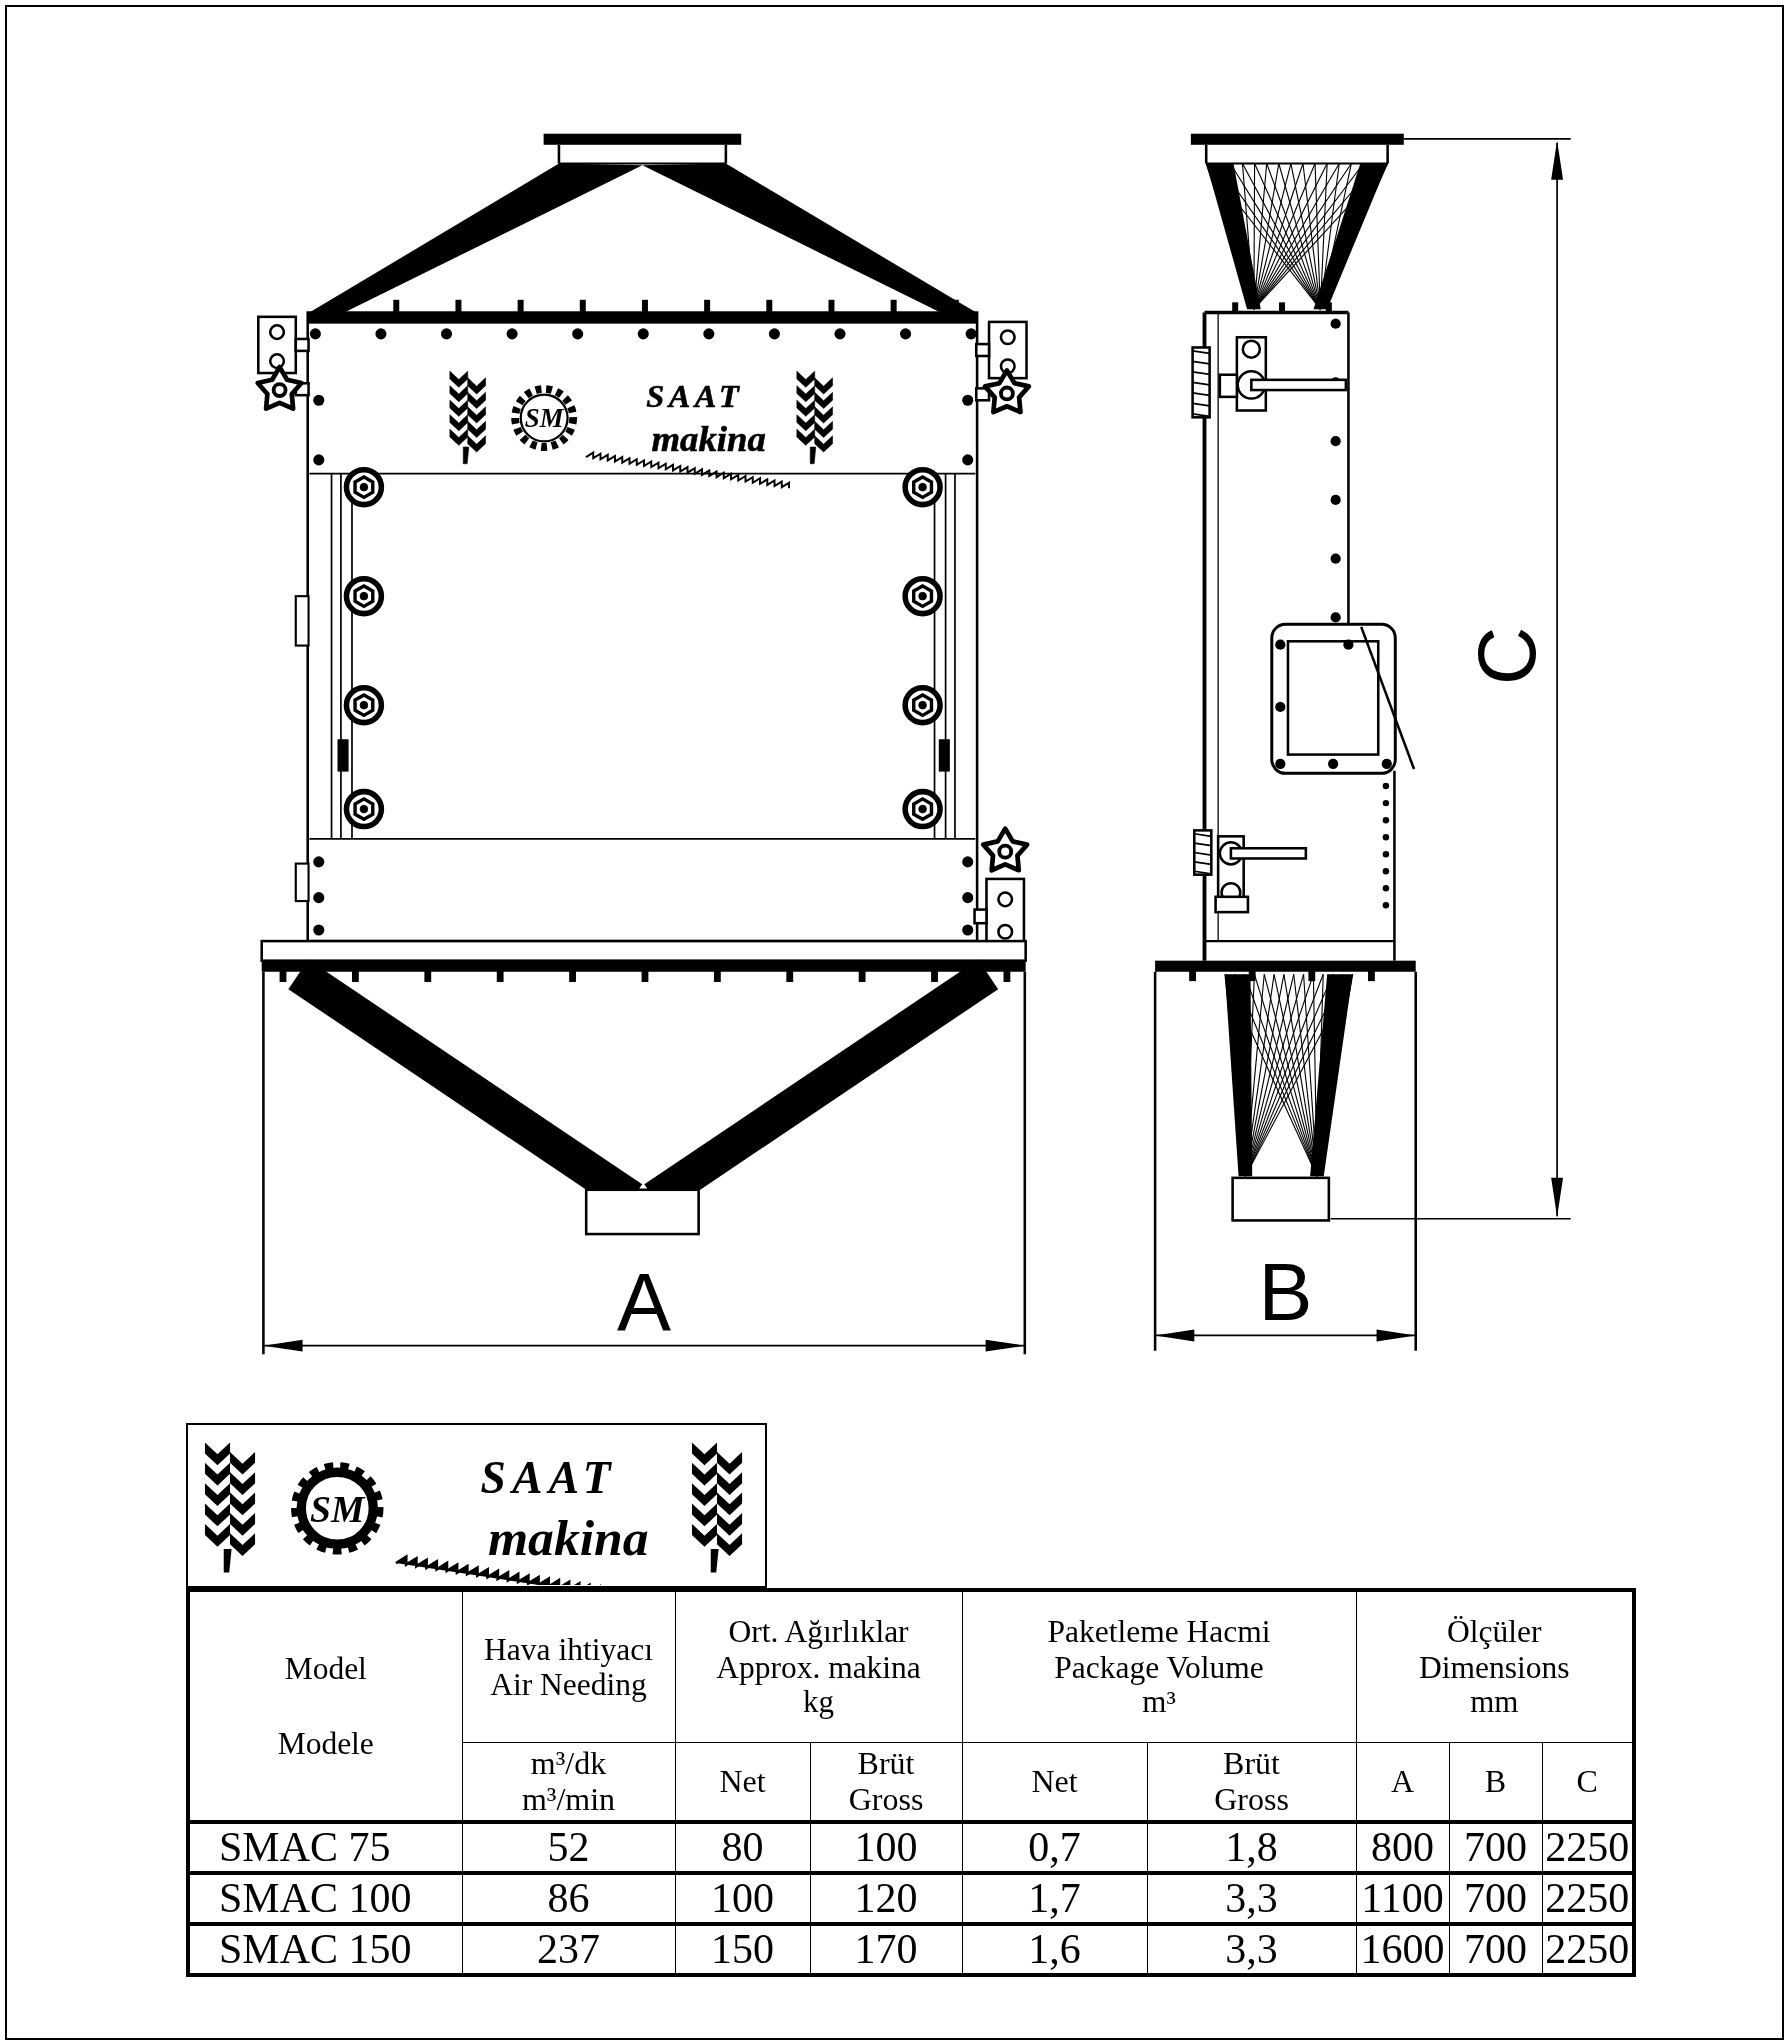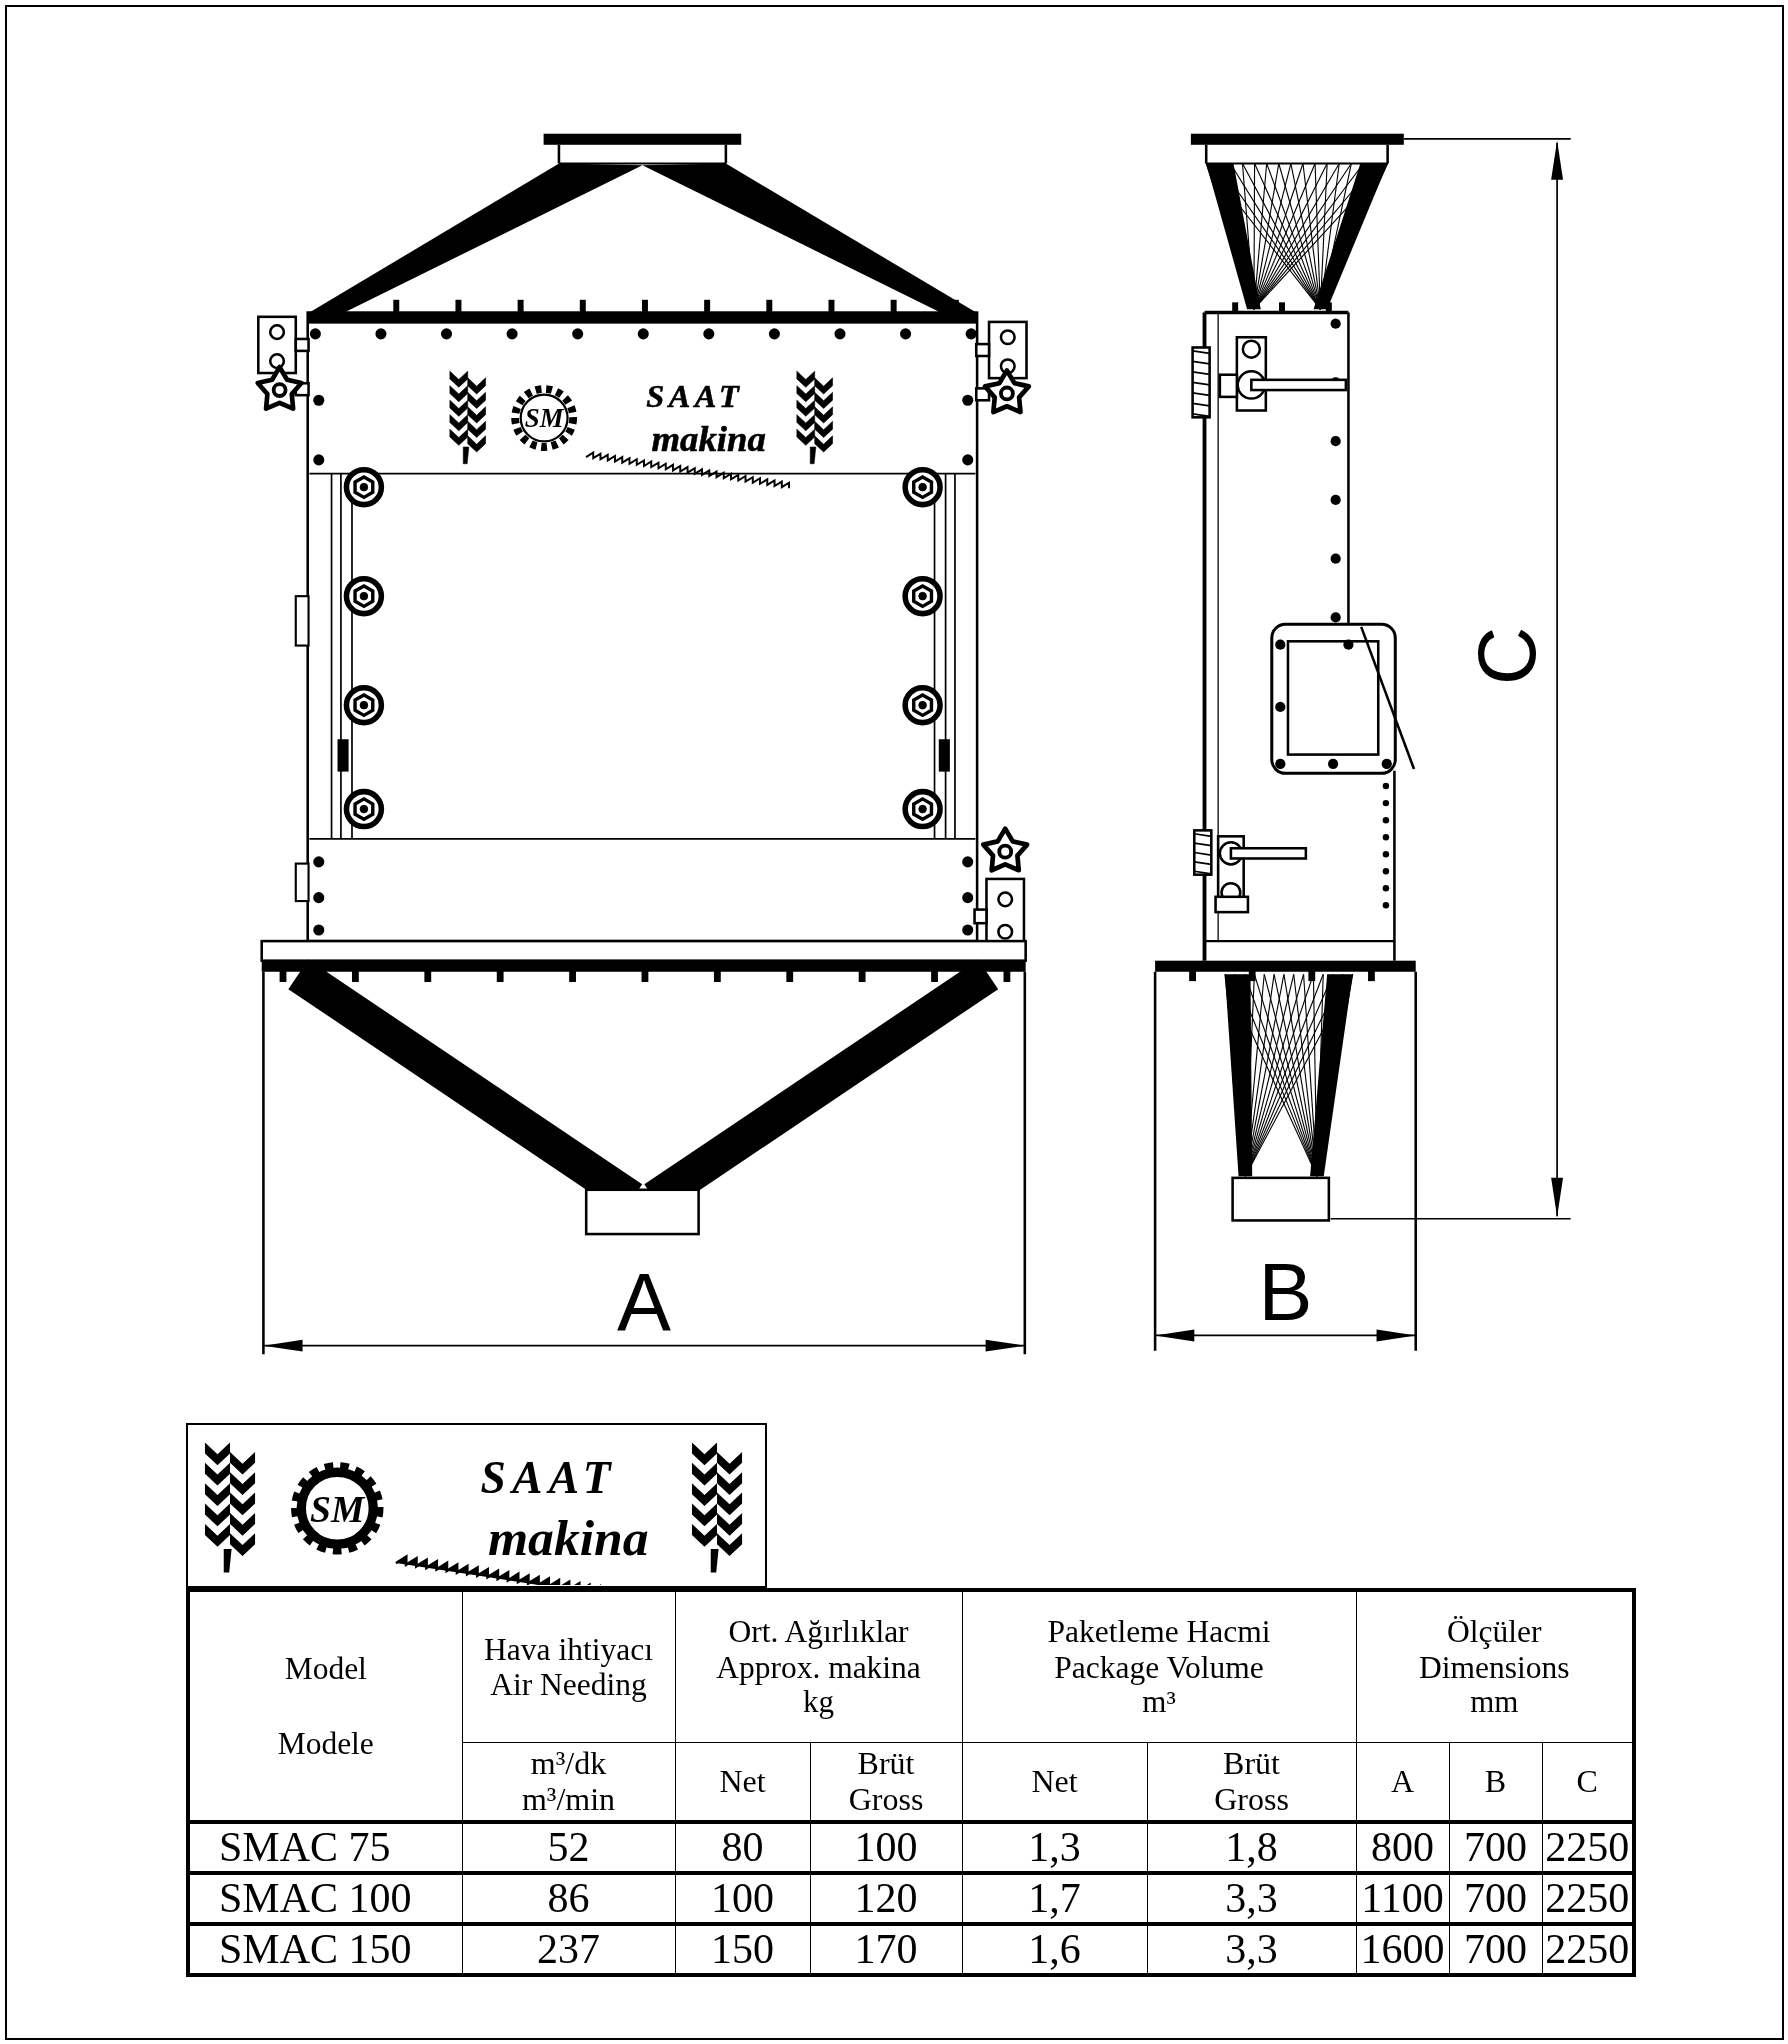--- a/index.html
+++ b/index.html
@@ -469,21 +469,21 @@
       </th>
       <th>A</th>
       <th>B</th>
       <th>C</th>
     </tr>
     <tr class="drow">
       <td class="model-cell">SMAC 75</td>
       <td>52</td>
       <td>80</td>
       <td>100</td>
-      <td>1,3</td>
+      <td>0,7</td>
       <td>1,8</td>
       <td>800</td>
       <td>700</td>
       <td>2250</td>
     </tr>
     <tr class="drow">
       <td class="model-cell">SMAC 100</td>
       <td>86</td>
       <td>100</td>
       <td>120</td>

